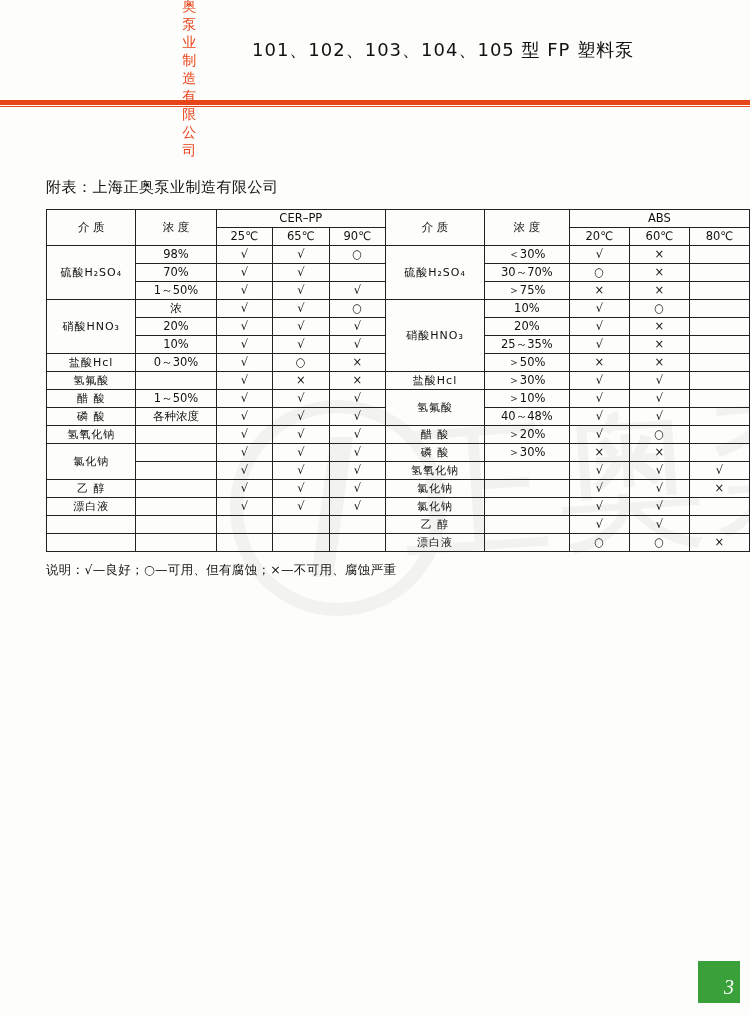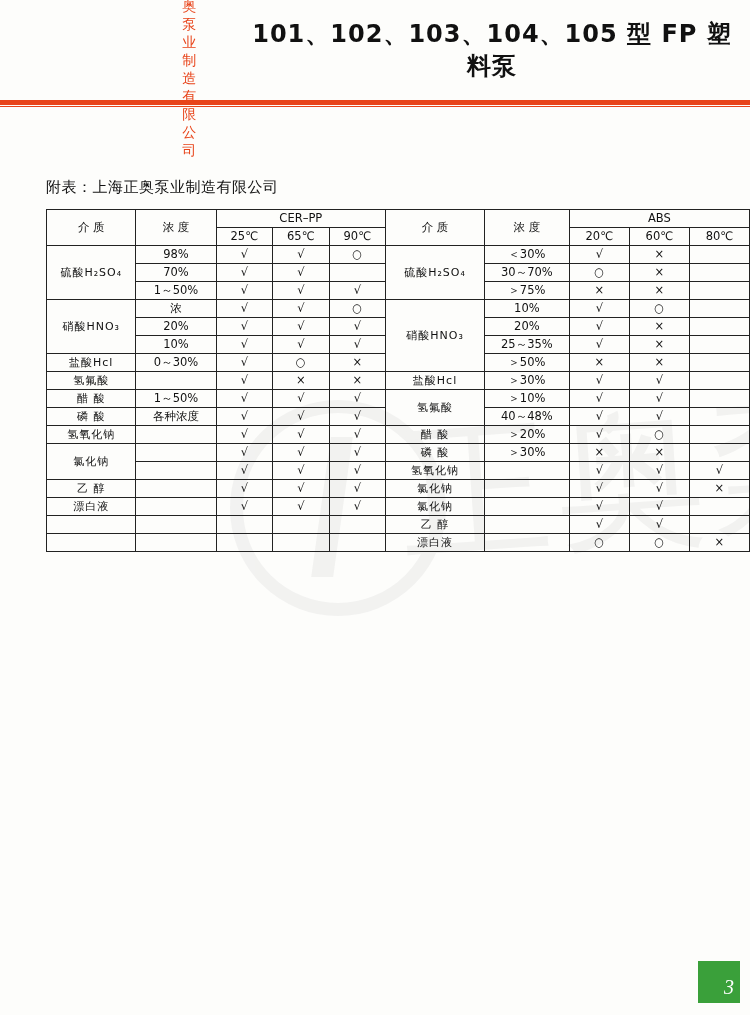--- a/index.html
+++ b/index.html
@@ -73,23 +73,22 @@
   }
   .logo-en {
     font-size: 6.5px;
     color: #e8441a;
     letter-spacing: 0.4px;
     margin-top: 3px;
     font-family: "Liberation Sans", sans-serif;
   }
   .header-title {
     flex: 1;
-    text-align: center;
-    font-size: 24px;
-    font-weight: bold;
+    font-size: 18px;
+    font-weight: normal;
     letter-spacing: 1px;
     font-family: "DejaVu Sans", sans-serif;
     padding-left: 10px;
   }
   .header-rule {
     position: absolute;
     left: 0; right: 0;
     top: 100px;
     height: 5px;
     background: #e8441a;
@@ -460,15 +459,16 @@
           <td class="mark"></td>
           <td class="med">漂白液</td>
           <td></td>
           <td class="mark">○</td>
           <td class="mark">○</td>
           <td class="mark">×</td>
         </tr>
       </tbody>
   </table>
 
+  <div class="legend">说明：√—良好；○—可用、但有腐蚀；×—不可用、腐蚀严重</div>
 </div>
 
 <div class="page-badge">3</div>
 
 </body></html>

